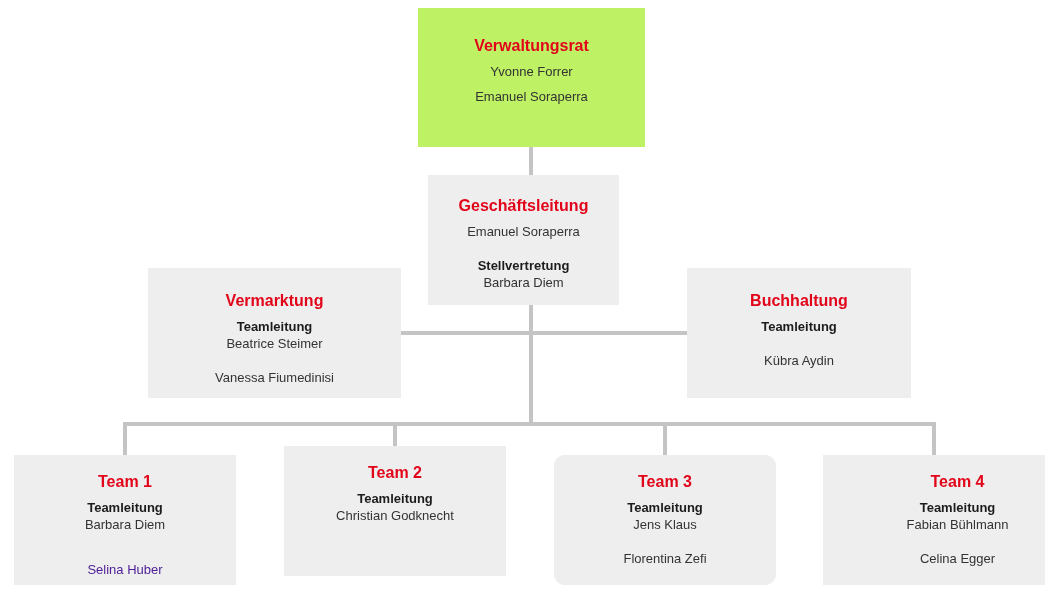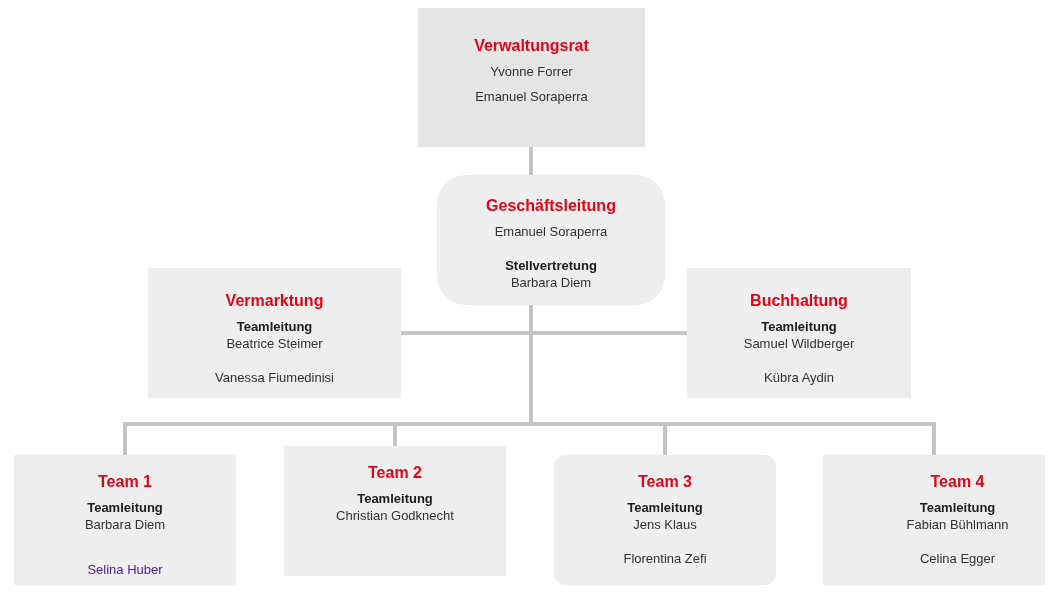--- a/index.html
+++ b/index.html
@@ -67,21 +67,21 @@
   .gap-lg { height: 17px; }
 
   
   #node-verwaltungsrat {
     left: 418px; top: 8px; width: 227px; height: 139px;
   }
   #node-verwaltungsrat .node-title { margin-top: 28px; }
   #node-verwaltungsrat .node-person { margin-top: 0; }
 
   #node-geschaeftsleitung {
-    left: 437px; top: 175px; width: 228px; height: 130px; border-radius: 29px;
+    left: 428px; top: 175px; width: 191px; height: 130px;
   }
   #node-geschaeftsleitung .node-title { margin-top: 21px; }
 
   #node-vermarktung {
     left: 148px; top: 268px; width: 253px; height: 130px;
   }
 
   #node-buchhaltung {
     left: 687px; top: 268px; width: 224px; height: 130px;
   }
@@ -108,21 +108,21 @@
 
   <div class="line v" style="left: 529px; top: 331px; height: 93px; background: rgb(196, 196, 196);"></div>
 
   <div class="line h" style="left: 123px; top: 422px; width: 813px; background: rgb(196, 196, 196);"></div>
 
   <div class="line v" style="left: 123px; top: 422px; height: 33px; background: rgb(196, 196, 196);"></div>
   <div class="line v" style="left: 393px; top: 422px; height: 33px; background: rgb(196, 196, 196);"></div>
   <div class="line v" style="left: 663px; top: 422px; height: 33px; background: rgb(196, 196, 196);"></div>
   <div class="line v" style="left: 932px; top: 422px; height: 33px; background: rgb(196, 196, 196);"></div>
 
-  <div class="node" id="node-verwaltungsrat" style="background: #e5e5e5;">
+  <div class="node" id="node-verwaltungsrat" style="background: #bef264;">
     <p class="node-title" style="color: rgb(226, 5, 26);">Verwaltungsrat</p>
     <div class="gap-sm"></div>
     <p class="node-person" style="color: rgb(51, 51, 51);">Yvonne Forrer</p>
     <div class="gap-sm"></div>
     <p class="node-person" style="color: rgb(51, 51, 51);">Emanuel Soraperra</p>
   </div>
 
   <div class="node" id="node-geschaeftsleitung" style="background: rgb(238, 238, 238);">
     <p class="node-title" style="color: rgb(226, 5, 26);">Geschäftsleitung</p>
     <div class="gap-sm"></div>
@@ -138,21 +138,20 @@
     <p class="node-role">Teamleitung</p>
     <p class="node-person" style="color: rgb(51, 51, 51);">Beatrice Steimer</p>
     <div class="gap-lg"></div>
     <p class="node-person" style="color: rgb(51, 51, 51);">Vanessa Fiumedinisi</p>
   </div>
 
   <div class="node node-dept" id="node-buchhaltung" style="background: rgb(238, 238, 238);">
     <p class="node-title" style="color: rgb(226, 5, 26);">Buchhaltung</p>
     <div class="gap-sm"></div>
     <p class="node-role">Teamleitung</p>
-    <p class="node-person" style="color: rgb(51, 51, 51);">Samuel Wildberger</p>
     <div class="gap-lg"></div>
     <p class="node-person" style="color: rgb(51, 51, 51);">Kübra Aydin</p>
   </div>
 
   <div class="node node-team" id="node-team-1" style="background: rgb(238, 238, 238);">
     <p class="node-title" style="color: rgb(226, 5, 26);">Team 1</p>
     <div class="gap-sm"></div>
     <p class="node-role">Teamleitung</p>
     <p class="node-person" style="color: rgb(51, 51, 51);">Barbara Diem</p>
     <div class="gap-lg"></div>

